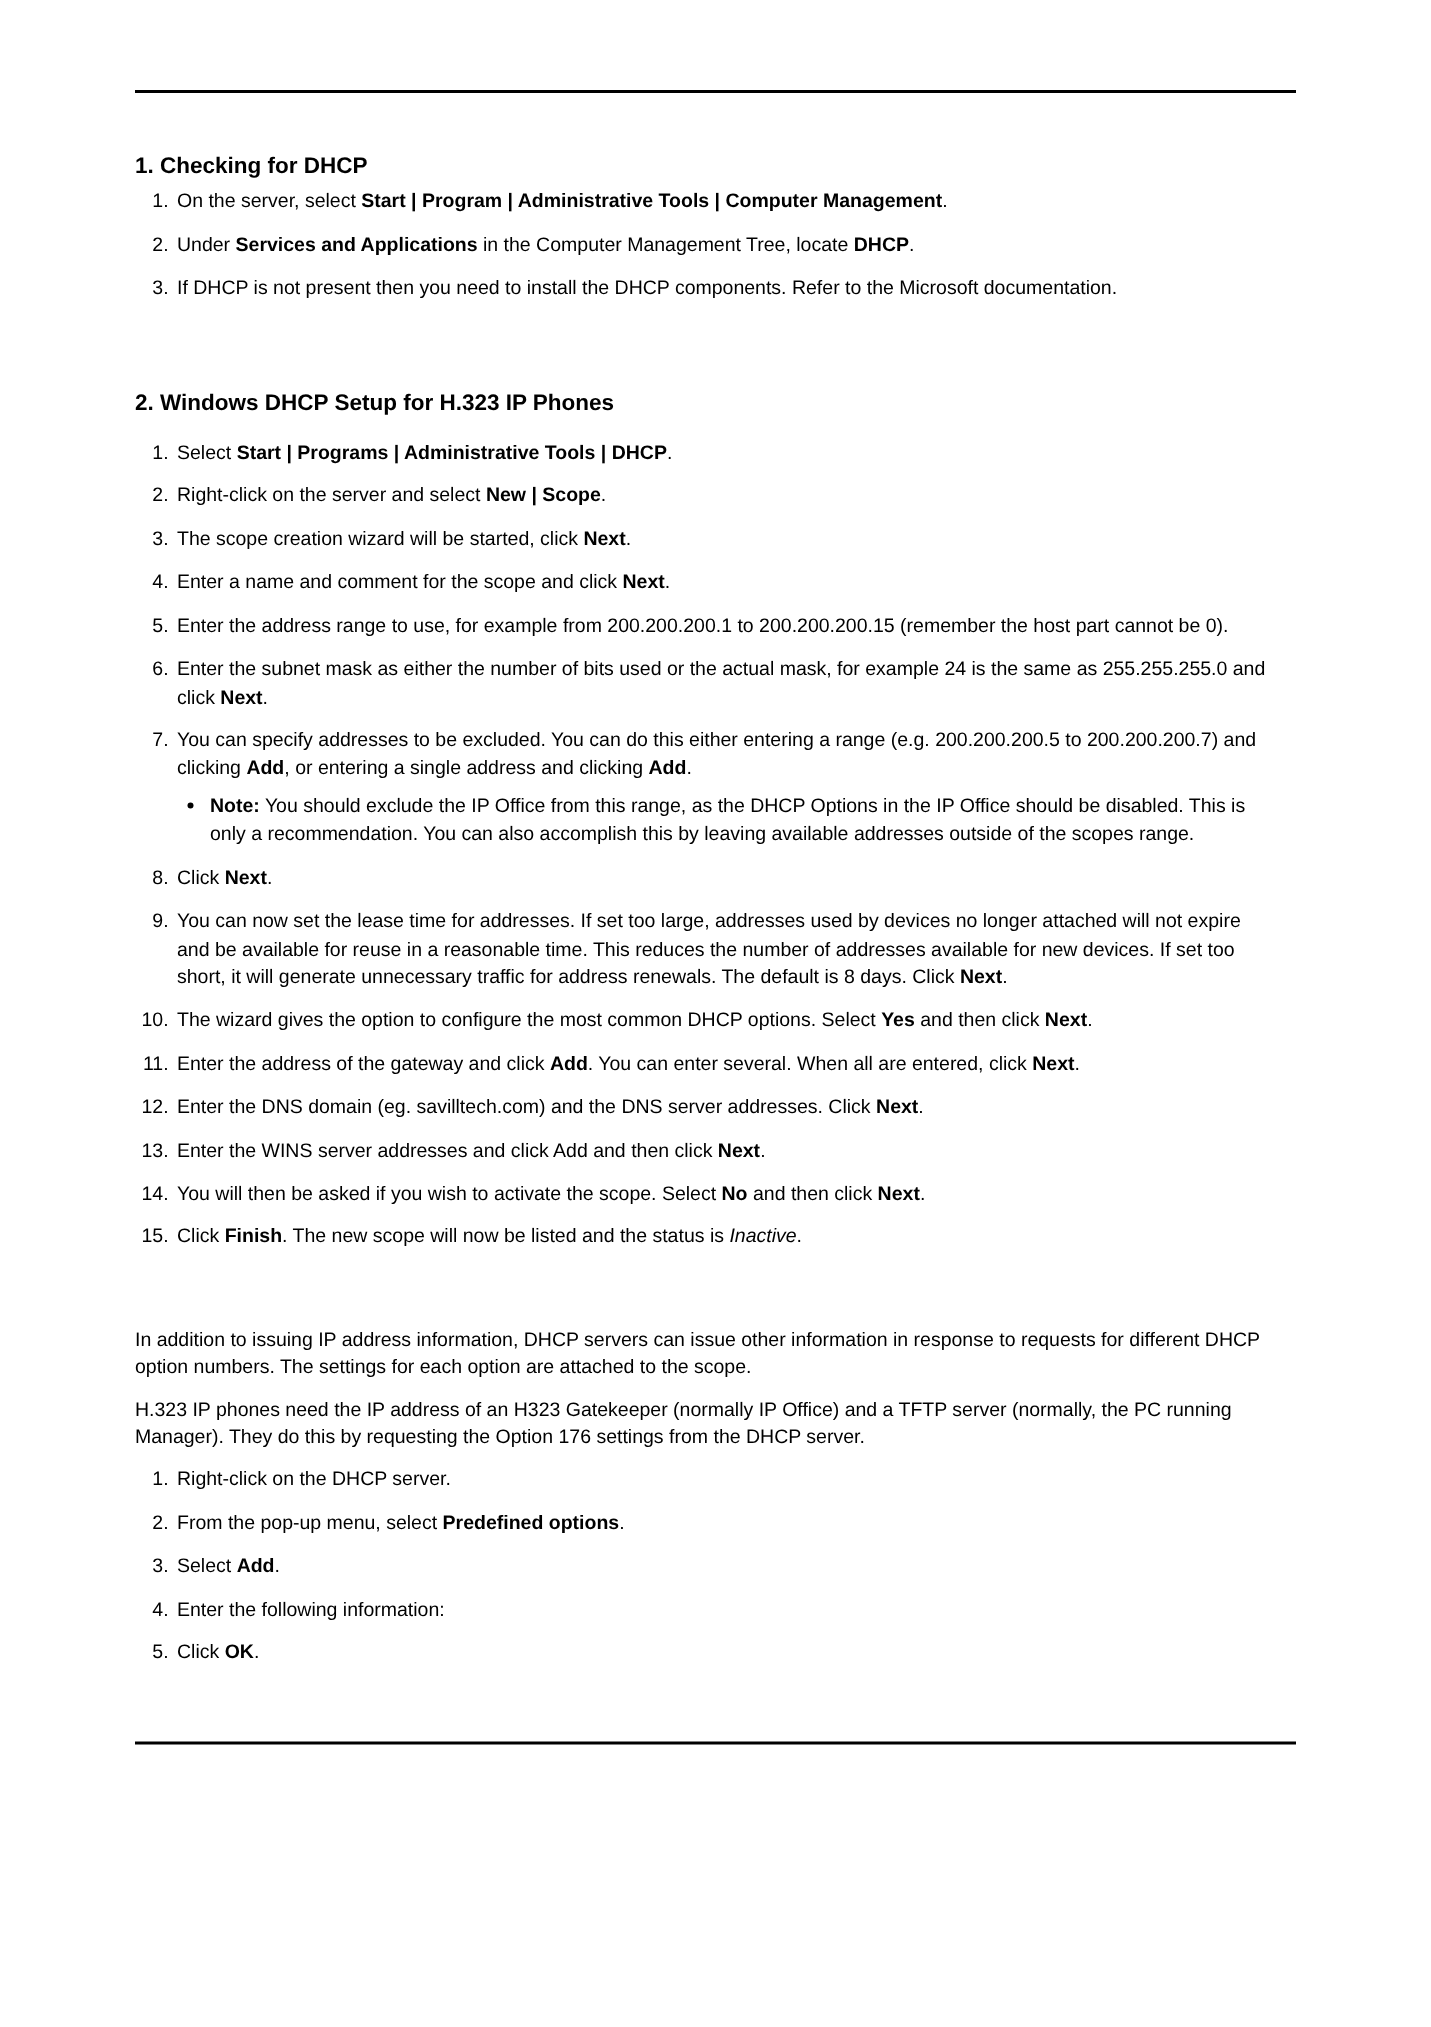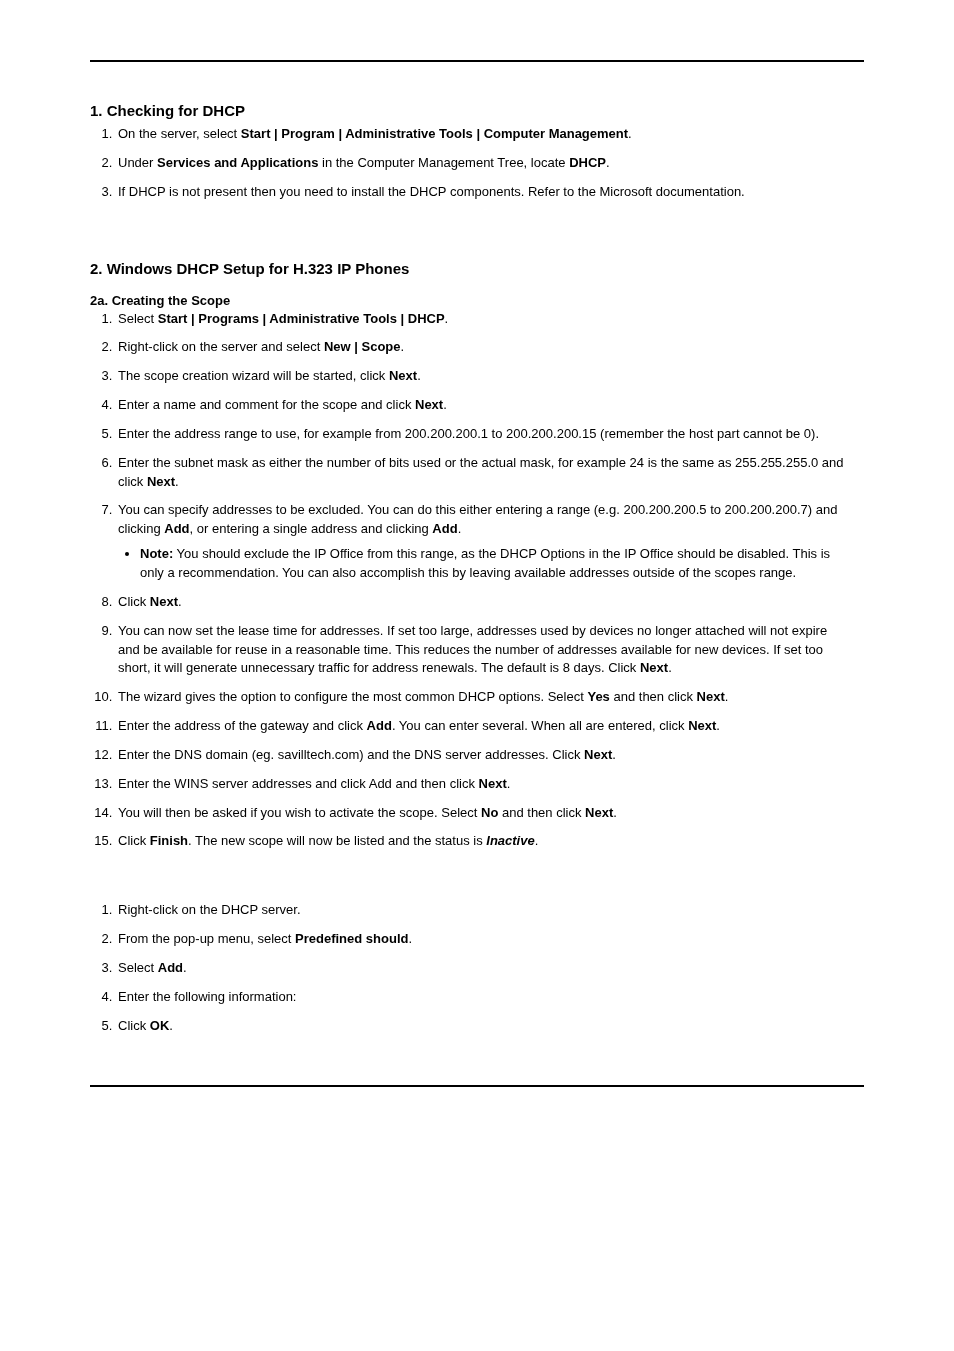--- a/index.html
+++ b/index.html
@@ -61,21 +61,21 @@
       margin-bottom: 6px;
       line-height: 1.45;
     }
     .section-gap {
       height: 48px;
     }
     .sub-gap {
       height: 40px;
     }
     strong { font-weight: bold; }
-    em.bi { font-style: italic; font-weight: bold; }
+    em.bi { font-style: italic; font-weight: normal; }
   </style>
 </head>
 <body>
 
 <div class="page">
   <div class="top-rule"></div>
 
   <h2 class="section-heading">1. Checking for DHCP</h2>
   <ol class="numbered">
     <li>
@@ -88,21 +88,20 @@
       <span>If DHCP is not present then you need to install the DHCP components. Refer to the Microsoft documentation.</span>
     </li>
   </ol>
 
   <div class="section-gap"></div>
 
   <h2 class="section-heading">2. Windows DHCP Setup for H.323 IP Phones</h2>
 
   <div style="height:10px;"></div>
 
-  <h3 class="sub-heading">2a. Creating the Scope</h3>
 
   <ol class="numbered">
     <li>
       <span>Select </span><strong>Start | Programs | Administrative Tools | DHCP</strong><span>.</span>
     </li>
     <li>
       <span>Right-click on the server and select </span><strong>New | Scope</strong><span>.</span>
     </li>
     <li>
       <span>The scope creation wizard will be started, click </span><strong>Next</strong><span>.</span>
@@ -145,27 +144,29 @@
     <li>
       <span>You will then be asked if you wish to activate the scope. Select </span><strong>No</strong><span> and then click </span><strong>Next</strong><span>.</span>
     </li>
     <li>
       <span>Click </span><strong>Finish</strong><span>. The new scope will now be listed and the status is </span><em class="bi">Inactive</em><span>.</span>
     </li>
   </ol>
 
   <div class="sub-gap"></div>
 
+  <p class="intro">In addition to issuing IP address information, DHCP servers can issue other information in response to requests for different DHCP option numbers. The settings for each option are attached to the scope.</p>
+  <p class="intro">H.323 IP phones need the IP address of an H323 Gatekeeper (normally IP Office) and a TFTP server (normally, the PC running Manager). They do this by requesting the Option 176 settings from the DHCP server.</p>
 
   <ol class="numbered">
     <li>
       <span>Right-click on the DHCP server.</span>
     </li>
     <li>
-      <span>From the pop-up menu, select </span><strong>Predefined should</strong><span>.</span>
+      <span>From the pop-up menu, select </span><strong>Predefined options</strong><span>.</span>
     </li>
     <li>
       <span>Select </span><strong>Add</strong><span>.</span>
     </li>
     <li>
       <span>Enter the following information:</span>
     </li>
     <li>
       <span>Click </span><strong>OK</strong><span>.</span>
     </li>

